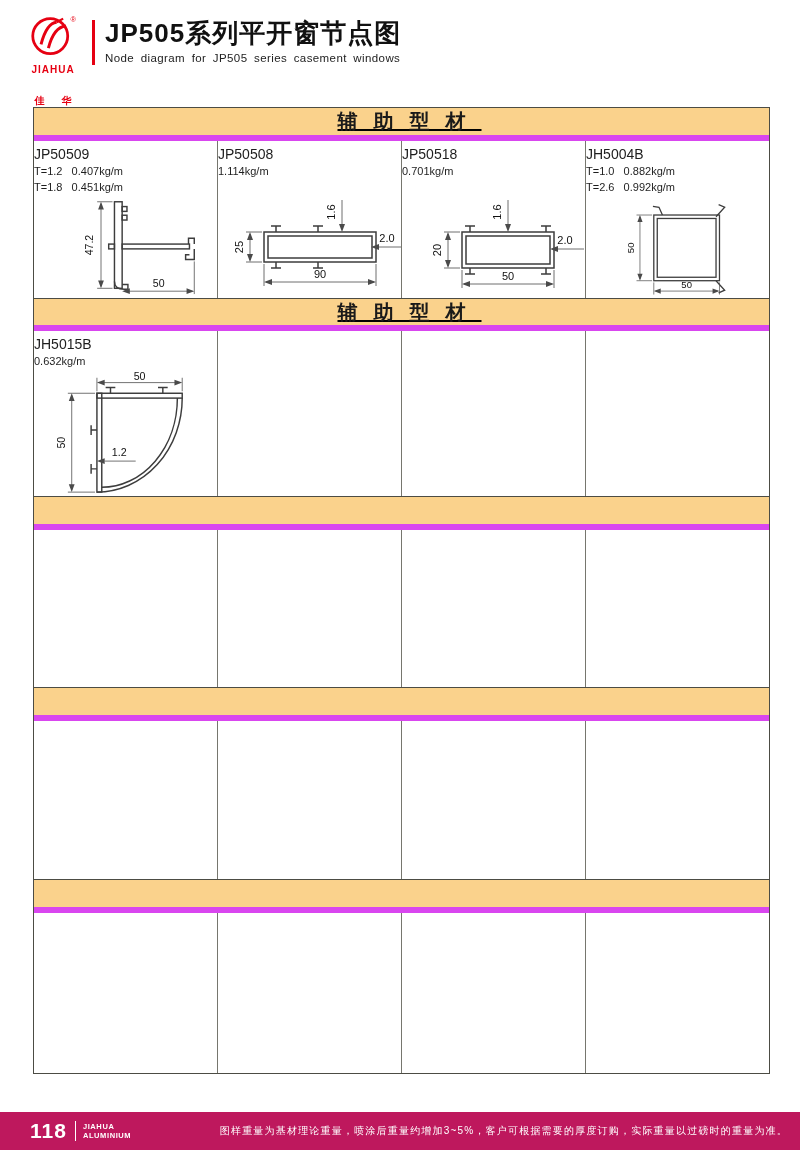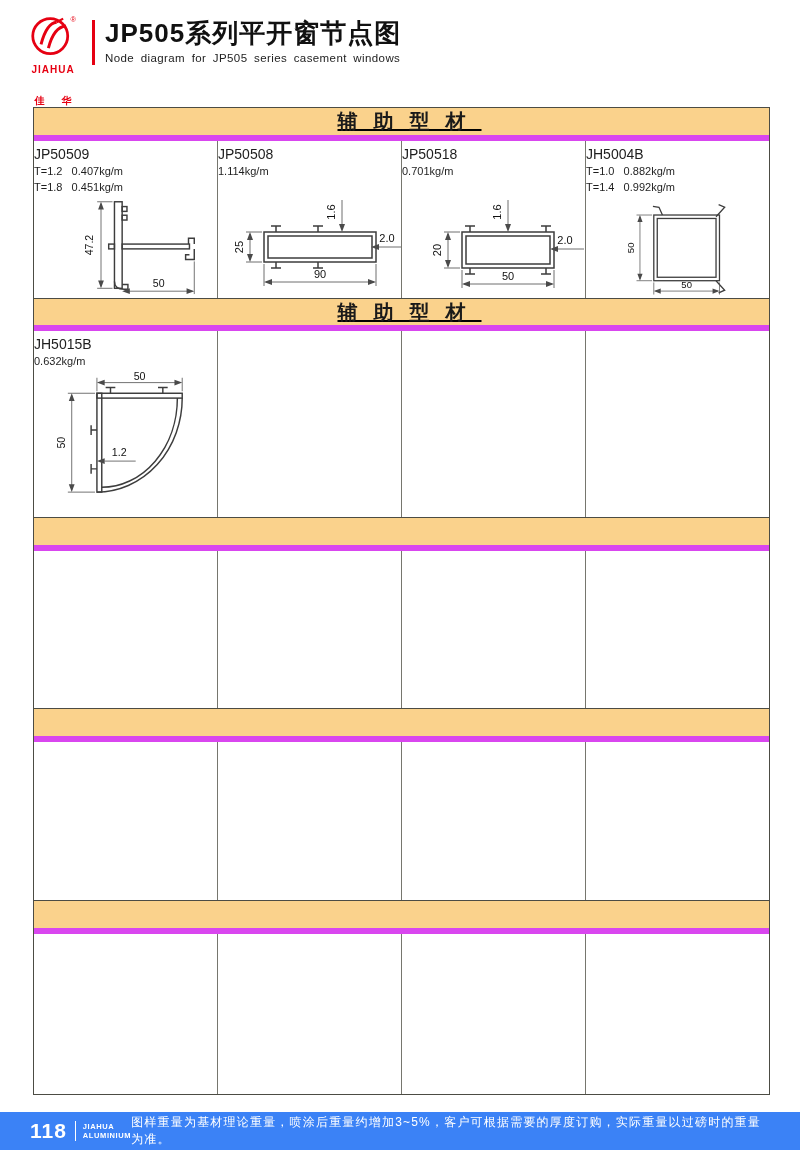--- a/index.html
+++ b/index.html
@@ -22,41 +22,41 @@
   .title-en { font-size:11.5px; color:#222; margin-top:4px; letter-spacing:0.4px; word-spacing:3px; }
 
   
   .catalog { position:absolute; left:33px; top:107px; width:737px; border:1px solid #4c4c44; box-sizing:border-box; }
   .band { background:#fad28c; border-top:1px solid #4c4c44; border-bottom:6px solid #d946ef;
           display:flex; align-items:flex-start; justify-content:center; box-sizing:border-box;text-decoration:underline; }
   .band:first-child { border-top:none; }
   .band-text { font-size:20px; font-weight:bold; color:#1a1a1a; letter-spacing:16px; padding-left:16px; }
   .b1 { height:33px; } .b2 { height:33px; } .b3 { height:34px; } .b4 { height:34px; } .b5 { height:34px; }
   .trow { display:flex; }
-  .r1 { height:157px; } .r2 { height:186px; } .r3 { height:157px; } .r4 { height:158px; } .r5 { height:160px; }
+  .r1 { height:157px; } .r2 { height:165px; } .r3 { height:157px; } .r4 { height:158px; } .r5 { height:160px; }
   .cell { flex:1 1 0; border-right:1px solid #76766e; box-sizing:border-box; text-align:left;
           padding-top:5px; overflow:hidden; }
   .cell:last-child { border-right:none; }
   .pcode { font-size:14px; color:#1e1e1e; line-height:17px; }
   .pspec { font-size:11px; color:#1e1e1e; line-height:16px; white-space:pre; }
   .cell svg { display:block; margin:1px auto 0; }
 
   
   .metal { fill:none; stroke:#3d3d3d; stroke-width:1.5; }
   .dimline { fill:none; stroke:#4a4a4a; stroke-width:0.8; }
   .arr { fill:#4a4a4a; stroke:none; }
   .dimtxt { font-size:11px; fill:#111; font-family:"Liberation Sans", sans-serif; }
 
   
-  .pagefooter { position:absolute; left:0; top:1112px; width:800px; height:38px; background:#3b82f6;
+  .pagefooter { position:absolute; left:0; top:1112px; width:800px; height:38px; background:#be185d;
                 display:flex; align-items:center; color:#fff; }
   .pg-num { font-size:21px; font-weight:bold; margin-left:30px; letter-spacing:1px; }
   .pg-sep { width:1px; height:20px; background:#fff; margin:0 7px 0 8px; }
   .pg-brand { font-size:7.5px; font-weight:bold; letter-spacing:0.6px; line-height:9px; }
-  .pg-note { margin-left:auto; margin-right:28px; font-size:12px; letter-spacing:1.2px; }
+  .pg-note { margin-left:auto; margin-right:12px; font-size:10px; letter-spacing:1.2px; }
 </style>
 </head>
 <body>
 
 <div class="page">
 
   <div class="pageheader">
     <div class="logoblock">
       <svg width="50" height="46" viewBox="0 0 54 50">
         <circle cx="24" cy="24" r="19" fill="none" stroke="#e60012" stroke-width="3"></circle>
@@ -151,21 +151,21 @@
           <text class="dimtxt" text-anchor="middle" transform="translate(99,30) rotate(-90)">1.6</text>
           <text class="dimtxt" x="163" y="62" text-anchor="middle">2.0</text>
           <path d="M156,67 H182" class="dimline"></path>
           <path d="M148,67 l8,-3 v6 z" class="arr"></path>
         </svg>
       </div>
 
       <div class="cell">
         <div class="pcode">JH5004B</div>
         <div class="pspec">T=1.0   0.882kg/m</div>
-        <div class="pspec">T=1.4   0.992kg/m</div>
+        <div class="pspec">T=2.6   0.992kg/m</div>
         <svg width="184" height="102" viewBox="0 0 184 118">
           <rect x="64" y="22" width="76" height="76" class="metal"></rect>
           <rect x="68" y="26" width="68" height="68" class="metal"></rect>
           <path d="M74,22 L70,13 L63,12" class="metal"></path>
           <path d="M136,24 L146,13 L139,10" class="metal"></path>
           <path d="M136,98 L146,109 L139,112" class="metal"></path>
           <path d="M62,22 H44 M62,98 H44" class="dimline"></path>
           <path d="M48,24 V96" class="dimline"></path>
           <path d="M48,22 l-3,8 h6 z M48,98 l-3,-8 h6 z" class="arr"></path>
           <text class="dimtxt" text-anchor="middle" transform="translate(41,60) rotate(-90)">50</text>

